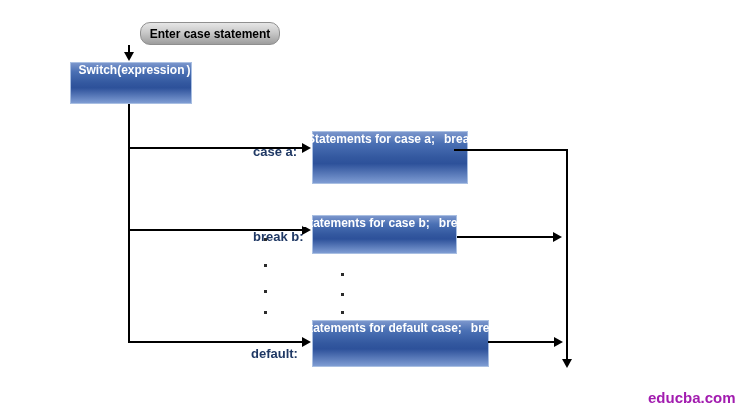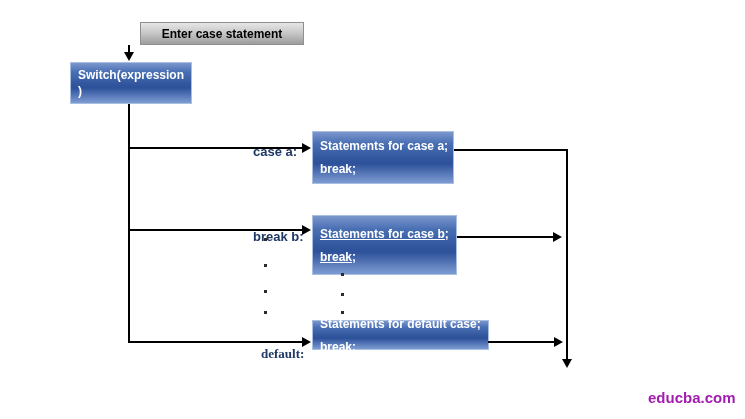--- a/index.html
+++ b/index.html
@@ -18,21 +18,21 @@
   .node {
     position: absolute;
     font-weight: bold;
     font-size: 12px;
   }
   .node.blue {
     color: #ffffff;
     background: linear-gradient(180deg, #7b96cc 0%, #4a70b4 22%, #33589f 50%, #2d519a 62%, #7e9cd3 100%);
     border: 1px solid #a9bfe2;
     display: flex;
-    flex-direction: column;
+    flex-direction: row;
     justify-content: center;
     gap: 9px;
     padding-left: 7px;
   }
   .node.blue.center {
     align-items: center;
     text-align: center;
     padding: 0 4px;
     gap: 0;
     line-height: 17px;
@@ -87,62 +87,62 @@
     font-weight: bold;
     color: #a21caf;
     white-space: nowrap;
   }
 </style>
 </head>
 <body>
 
 <div class="canvas">
 
-  <div class="node gray" style="left:140px; top:22px; width:164px; height:23px;">
+  <div class="node gray" style="left:140px; top:22px; width:140px; height:23px;border-radius:10px;">
     <span class="line-txt">Enter case statement</span>
   </div>
 
   <div class="ln" style="left:128px; top:45px; width:2px; height:9px;"></div>
   <div class="arrowhead down" style="left:124px; top:52px;"></div>
 
   <div class="node blue" style="left:70px; top:62px; width:122px; height:42px; gap:2px;">
     <span class="line-txt">Switch(expression</span>
     <span class="line-txt">)</span>
   </div>
 
   <div class="ln" style="left:128px; top:104px; width:2px; height:239px;"></div>
 
   <div class="ln" style="left:129px; top:147px; width:173px; height:2px;"></div>
   <div class="arrowhead right" style="left:302px; top:143px;"></div>
   <div class="case-label" style="left:253px; top:115px;">case a:</div>
-  <div class="node blue" style="left:312px; top:131px; width:142px; height:53px;">
+  <div class="node blue" style="left:312px; top:131px; width:156px; height:53px;">
     <span class="line-txt">Statements for case a;</span>
     <span class="line-txt">break;</span>
   </div>
 
   <div class="ln" style="left:129px; top:229px; width:173px; height:2px;"></div>
   <div class="arrowhead right" style="left:302px; top:225px;"></div>
   <div class="case-label" style="left:253px; top:200px;">break b:</div>
-  <div class="node blue" style="left:312px; top:215px; width:145px; height:60px;text-decoration:underline;">
+  <div class="node blue" style="left:312px; top:215px; width:145px; height:39px;">
     <span class="line-txt">Statements for case b;</span>
     <span class="line-txt">break;</span>
   </div>
 
   <div class="dot" style="left:264px; top:238px;"></div>
   <div class="dot" style="left:264px; top:264px;"></div>
   <div class="dot" style="left:264px; top:290px;"></div>
   <div class="dot" style="left:264px; top:311px;"></div>
   <div class="dot" style="left:341px; top:273px;"></div>
   <div class="dot" style="left:341px; top:293px;"></div>
   <div class="dot" style="left:341px; top:311px;"></div>
 
   <div class="ln" style="left:129px; top:341px; width:173px; height:2px;"></div>
   <div class="arrowhead right" style="left:302px; top:337px;"></div>
-  <div class="case-label" style="left:261px; top:317px;font-family:Liberation Serif, serif;">default:</div>
-  <div class="node blue" style="left:312px; top:320px; width:177px; height:30px;">
+  <div class="case-label" style="left:251px; top:317px;">default:</div>
+  <div class="node blue" style="left:312px; top:320px; width:177px; height:47px;">
     <span class="line-txt">Statements for default case;</span>
     <span class="line-txt">break;</span>
   </div>
 
   <div class="ln" style="left:454px; top:149px; width:114px; height:2px;"></div>
 
   <div class="ln" style="left:566px; top:149px; width:2px; height:211px;"></div>
   <div class="arrowhead down" style="left:562px; top:359px;"></div>
 
   <div class="ln" style="left:457px; top:236px; width:96px; height:2px;"></div>

